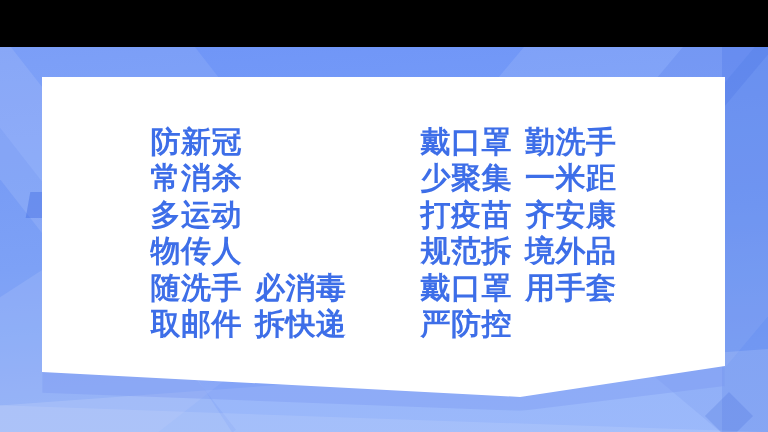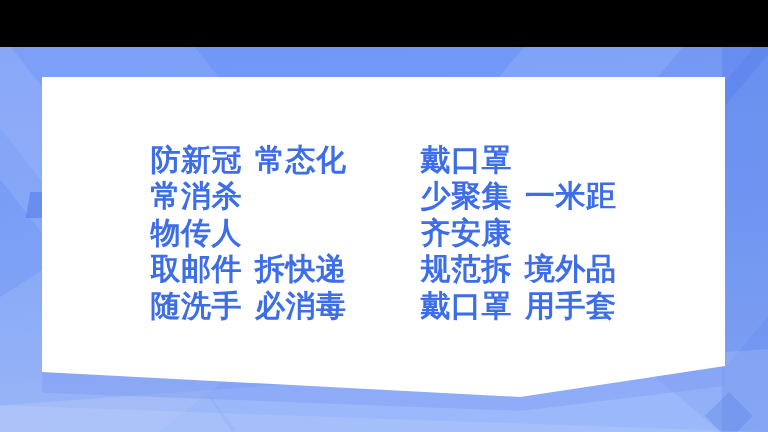--- a/index.html
+++ b/index.html
@@ -177,57 +177,60 @@
   <div class="deco deco-bottom-sweep2"></div>
 
   <div id="card-shadow"></div>
   <div id="card"></div>
 
   <div id="slogans">
 
     <div class="slogan-col">
       <div class="slogan-row">
         <span class="phrase">防新冠</span>
-        <span class="phrase">常态化</span>
       </div>
       <div class="slogan-row">
         <span class="phrase">常消杀</span>
       </div>
       <div class="slogan-row">
+        <span class="phrase">多运动</span>
       </div>
       <div class="slogan-row">
         <span class="phrase">物传人</span>
+      </div>
+      <div class="slogan-row">
+        <span class="phrase">随洗手</span>
+        <span class="phrase">必消毒</span>
       </div>
       <div class="slogan-row">
         <span class="phrase">取邮件</span>
         <span class="phrase">拆快递</span>
       </div>
-      <div class="slogan-row">
-        <span class="phrase">随洗手</span>
-        <span class="phrase">必消毒</span>
-      </div>
     </div>
 
     <div class="slogan-col">
       <div class="slogan-row">
         <span class="phrase">戴口罩</span>
+        <span class="phrase">勤洗手</span>
       </div>
       <div class="slogan-row">
         <span class="phrase">少聚集</span>
         <span class="phrase">一米距</span>
       </div>
       <div class="slogan-row">
+        <span class="phrase">打疫苗</span>
         <span class="phrase">齐安康</span>
       </div>
       <div class="slogan-row">
         <span class="phrase">规范拆</span>
         <span class="phrase">境外品</span>
       </div>
       <div class="slogan-row">
         <span class="phrase">戴口罩</span>
         <span class="phrase">用手套</span>
       </div>
       <div class="slogan-row">
+        <span class="phrase">严防控</span>
       </div>
     </div>
 
   </div>
 </div>
 
 </body></html>

